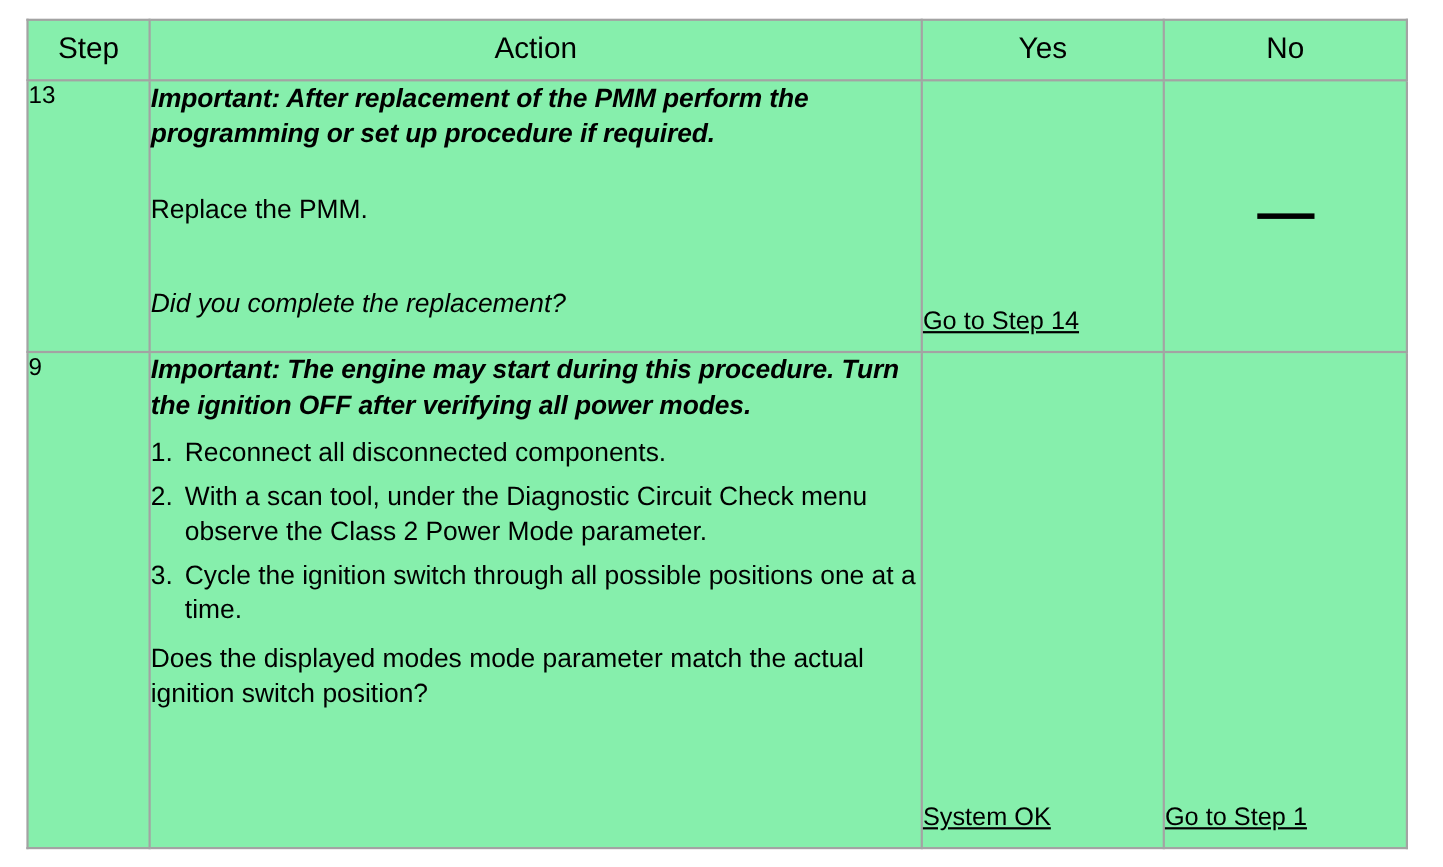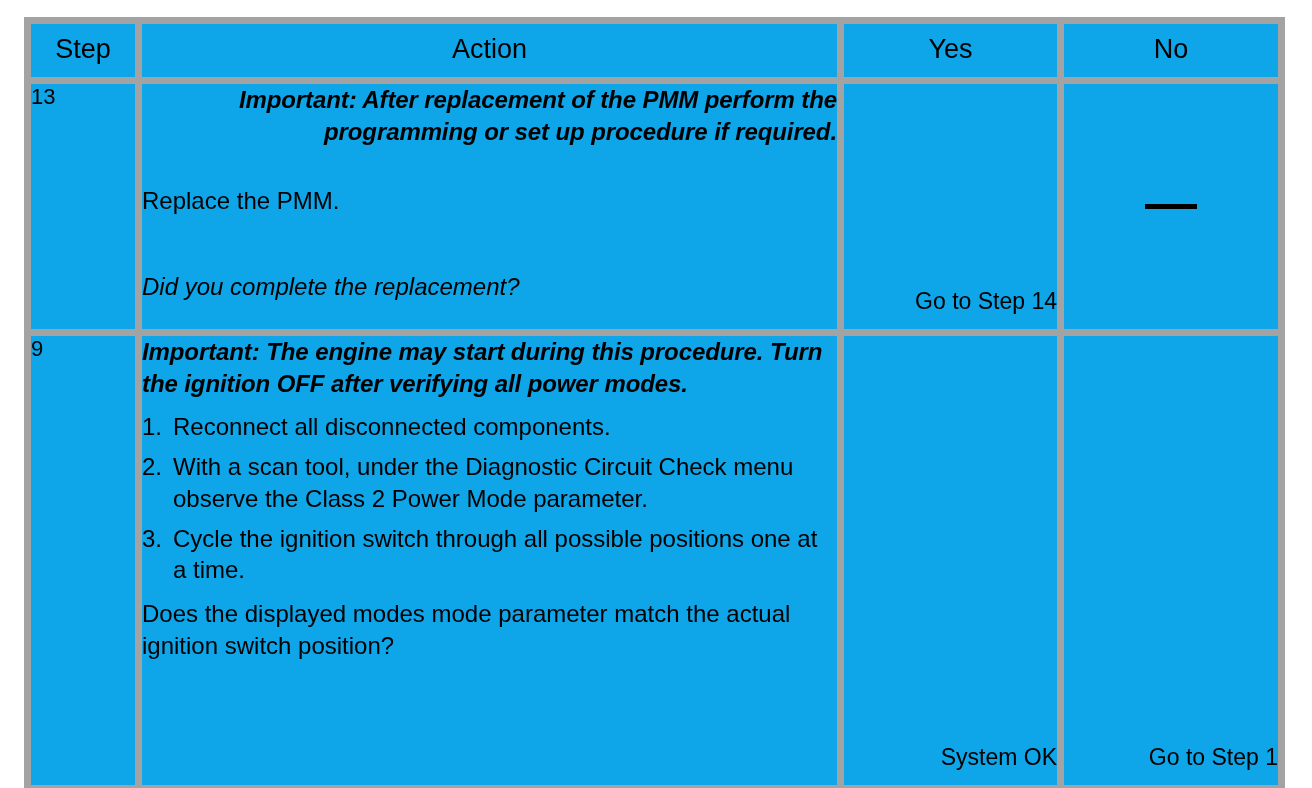--- a/index.html
+++ b/index.html
@@ -28,24 +28,24 @@
     position: absolute;
     left: 24px;
     top: 17px;
     width: 1254px;
     border-collapse: collapse;
     table-layout: fixed;
     background: #ffffff;
   }
   table.diag-table td,
   table.diag-table th {
-    border: 7px solid #a3a3a3;
+    border: 2px solid #a3a3a3;
     padding: 0;
     vertical-align: top;
-    background: #0ea5e9;
+    background: #86efac;
   }
 
   
   col.c-step   { width: 111px; }
   col.c-action { width: 702px; }
   col.c-yes    { width: 220px; }
   col.c-no     { width: 221px; }
 
   
   tr.header-row th {
@@ -83,21 +83,21 @@
 
   
   .note {
     font-weight: bold;
     font-style: italic;
     font-size: 24px;
     line-height: 1.35;
     margin: 0;
     letter-spacing: -0.1px;
   }
-  .note-13 { margin-bottom: 36px; text-align: right; }
+  .note-13 { margin-bottom: 36px; }
   .note-14 { margin-bottom: 10px; }
 
   .plain-line {
     margin: 0;
     font-size: 24px;
     line-height: 1.33;
   }
 
   
   ol.steps-list {
@@ -128,23 +128,24 @@
     margin: 12px 0 0 0;
     font-size: 24px;
     line-height: 1.33;
   }
 
   
   .cell-inner-bottom {
     height: 100%;
     display: flex;
     align-items: flex-end;
-    justify-content: flex-end;
+    justify-content: flex-start;
     padding-bottom: 12px;
     box-sizing: border-box;
+    text-decoration: underline;
   }
   .cell-inner-mid {
     height: 100%;
     display: flex;
     align-items: center;
     justify-content: center;
     box-sizing: border-box;
   }
   .dash {
     display: inline-block;

